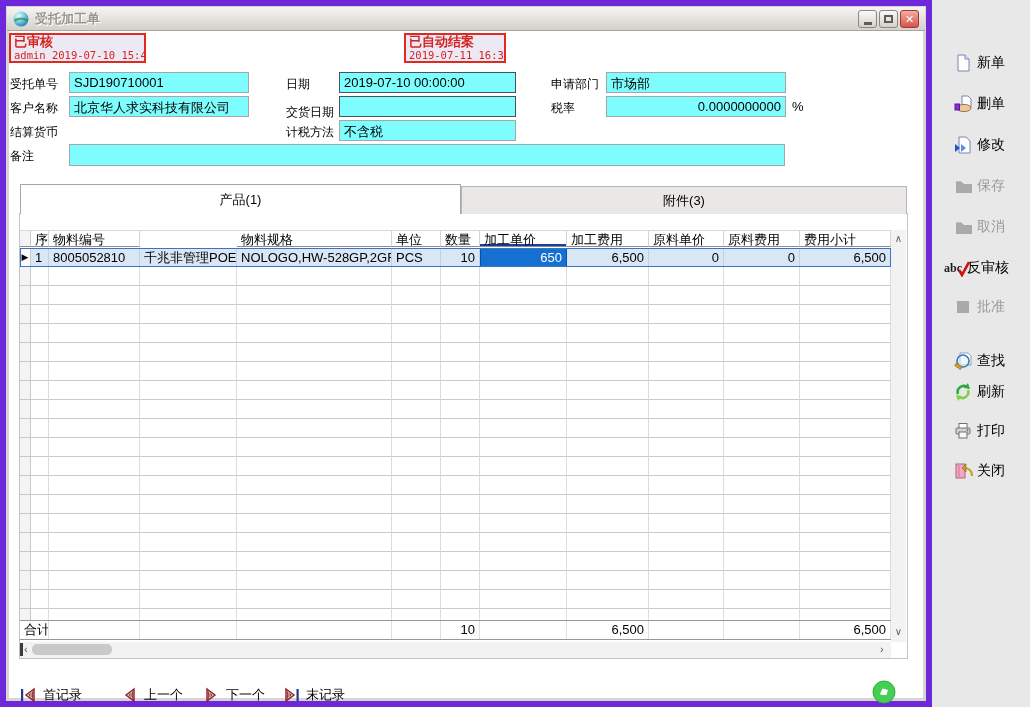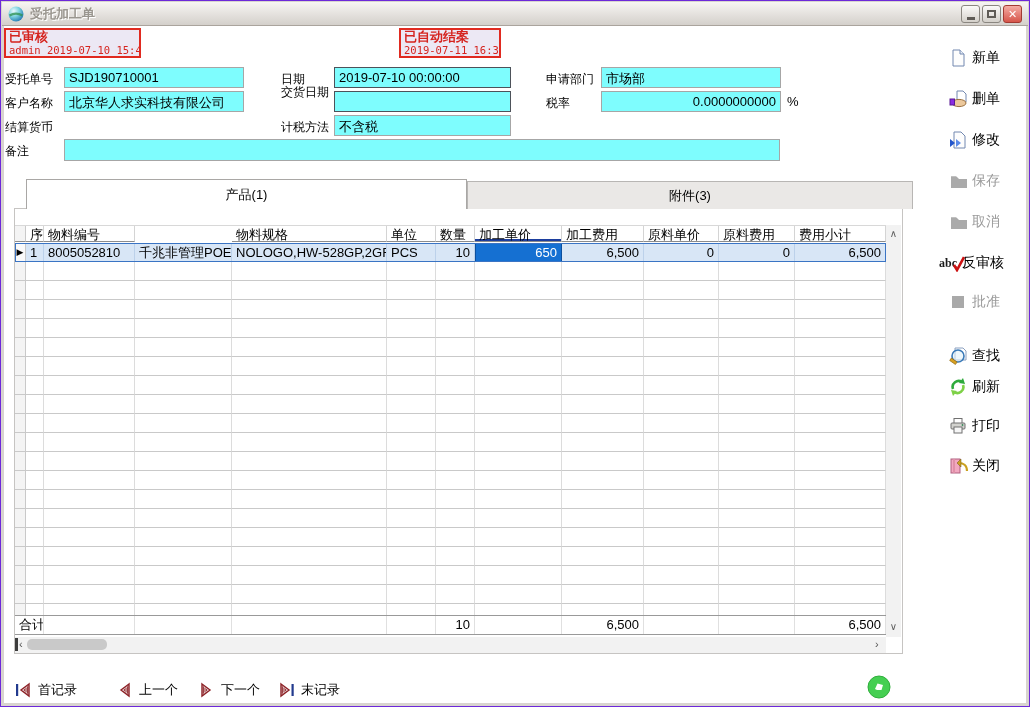--- a/index.html
+++ b/index.html
@@ -1,22 +1,22 @@
 <!DOCTYPE html>
 <html><head>
 <meta charset="utf-8">
 <style>
   * { box-sizing: border-box; margin: 0; padding: 0; }
   html,body { background:#e8e8e8; }
   body { font-family:"Liberation Sans","DejaVu Sans",sans-serif; }
 
   #window{
-    position:relative; width:1030px; height:707px;
+    position:relative; width:932px; height:707px;
     background:#fff;
-    border:1px solid #6d28d9;
+    border:6px solid #6d28d9;
     box-shadow: inset 0 0 0 3px #d8d4cf;
   }
 
   
   .titlebar{
     position:absolute; left:1px; top:1px; right:1px; height:24px;
     background:linear-gradient(#f7f5f3,#d4d0cb);
     border-bottom:1px solid #aaa49d;
     display:flex; align-items:center; padding-left:6px;
   }
@@ -56,21 +56,21 @@
   }
   .ffield.darkborder{ border:1px solid #4d525a; }
   .ffield.right{ text-align:right;padding-left:39px; }
   .fsuffix{ position:absolute; font-size:13px; color:#000;}
 
   
   .panel-border{
     position:absolute; left:13px; top:207px; width:889px; height:446px;
     border:1px solid #c6c4c2; background:#fff;
   }
-  .tabstrip{ position:absolute; left:25px; top:178px; width:887px; height:30px; display:flex;}
+  .tabstrip{ position:absolute; left:14px; top:178px; width:887px; height:30px; display:flex;}
   .tab{
     height:30px; display:flex; align-items:center; justify-content:center;
     font-size:13px; color:#000; cursor:pointer;
   }
   .tab.active{
     width:441px; background:#fff; border:1px solid #a9a7a5; border-bottom:none;
     position:relative; z-index:2;
   }
   .tab.inactive{
     width:446px; background:#eae8e6; border:1px solid #b8b6b4; border-bottom:none;
@@ -174,21 +174,21 @@
   <div class="stamp" id="stamp-closed">
     <div class="s-title">已自动结案</div>
     <div class="s-detail">2019-07-11 16:31</div>
   </div>
 
   <div class="flabel" style="left:4px;top:70px">受托单号</div>
   <div class="flabel" style="left:4px;top:94px">客户名称</div>
   <div class="flabel" style="left:4px;top:118px">结算货币</div>
   <div class="flabel" style="left:4px;top:142px">备注</div>
   <div class="flabel" style="left:280px;top:70px">日期</div>
-  <div class="flabel" style="left:280px;top:83px">交货日期</div>
+  <div class="flabel" style="left:280px;top:98px">交货日期</div>
   <div class="flabel" style="left:280px;top:118px">计税方法</div>
   <div class="flabel" style="left:545px;top:70px">申请部门</div>
   <div class="flabel" style="left:545px;top:94px">税率</div>
 
   <div class="ffield" style="left:63px;top:66px;width:180px">SJD190710001</div>
   <div class="ffield" style="left:63px;top:90px;width:180px">北京华人求实科技有限公司</div>
   <div class="ffield" style="left:63px;top:138px;width:716px;height:22px"></div>
   <div class="ffield darkborder" style="left:333px;top:66px;width:177px">2019-07-10 00:00:00</div>
   <div class="ffield darkborder" style="left:333px;top:90px;width:177px"></div>
   <div class="ffield" style="left:333px;top:114px;width:177px">不含税</div>

